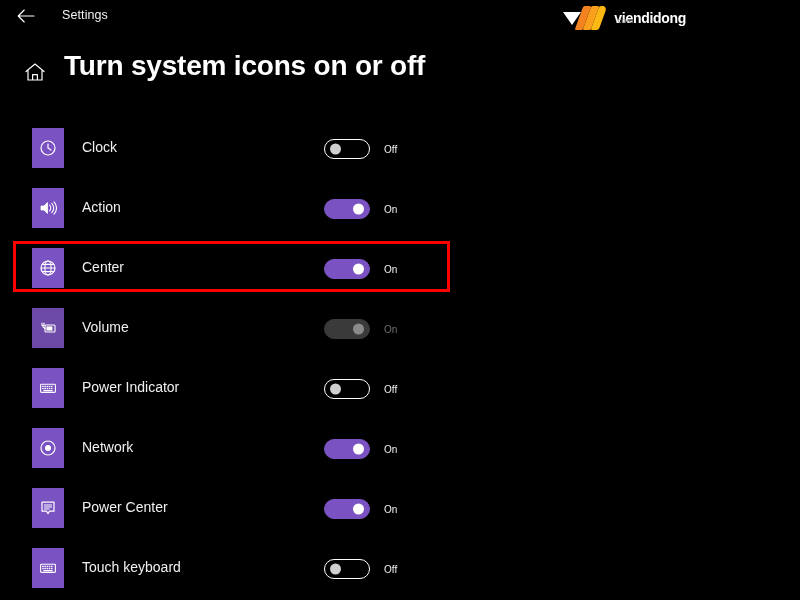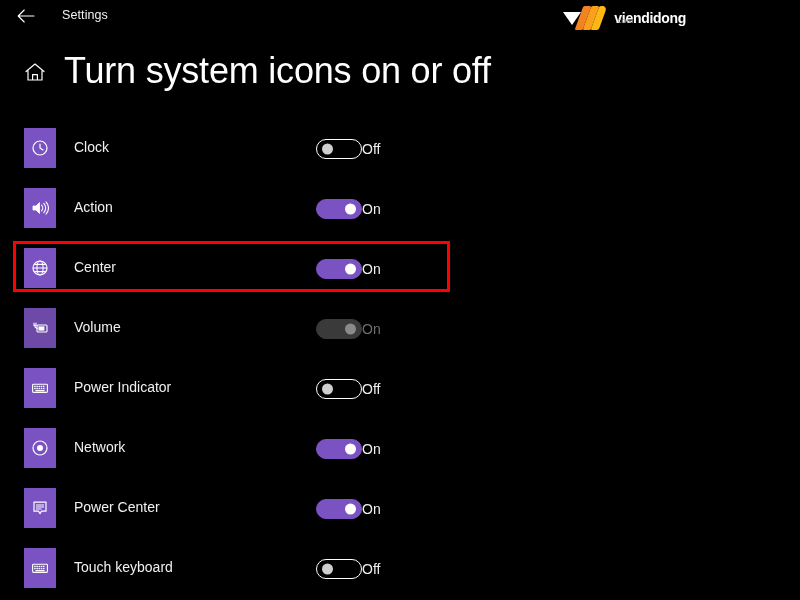--- a/index.html
+++ b/index.html
@@ -95,31 +95,31 @@
   }
   #home-icon {
     position: absolute;
     left: 22px; top: 9px;
     width: 26px; height: 26px;
     display: flex; align-items: center; justify-content: center;
   }
   #page-title {
     position: absolute;
     left: 64px; top: 0px;
-    font-size: 36px;
-    font-weight: normal;
+    font-size: 28px;
+    font-weight: bold;
     color: #ffffff;
     letter-spacing: -0.2px;
     white-space: nowrap;
   }
 
   
   #settings-list {
     position: absolute;
-    left: 0; top: 118px;
+    left: 8px; top: 118px;
     width: 700px;
   }
   .setting-row {
     position: relative;
     height: 60px;
     width: 800px;
   }
   .row-icon-tile {
     position: absolute;
     left: 24px; top: 10px;
@@ -178,21 +178,22 @@
   
   .toggle.disabled {
     background: #3a3a3a;
     border: 1px solid #3a3a3a;
   }
   .toggle.disabled .knob {
     right: 5px;
     background: #8a8a8a;
   }
   .toggle-state-label {
-    font-size: 14px;
+    margin-left: 14px;
+    font-size: 10px;
     color: #f0f0f0;
     white-space: nowrap;
   }
   .toggle-state-label.dim { color: #6e6e6e; }
   .setting-row.dimmed .row-icon-tile { background: #6d4aa8; }
 
   
   #highlight-box {
     position: absolute;
     left: 13px;

